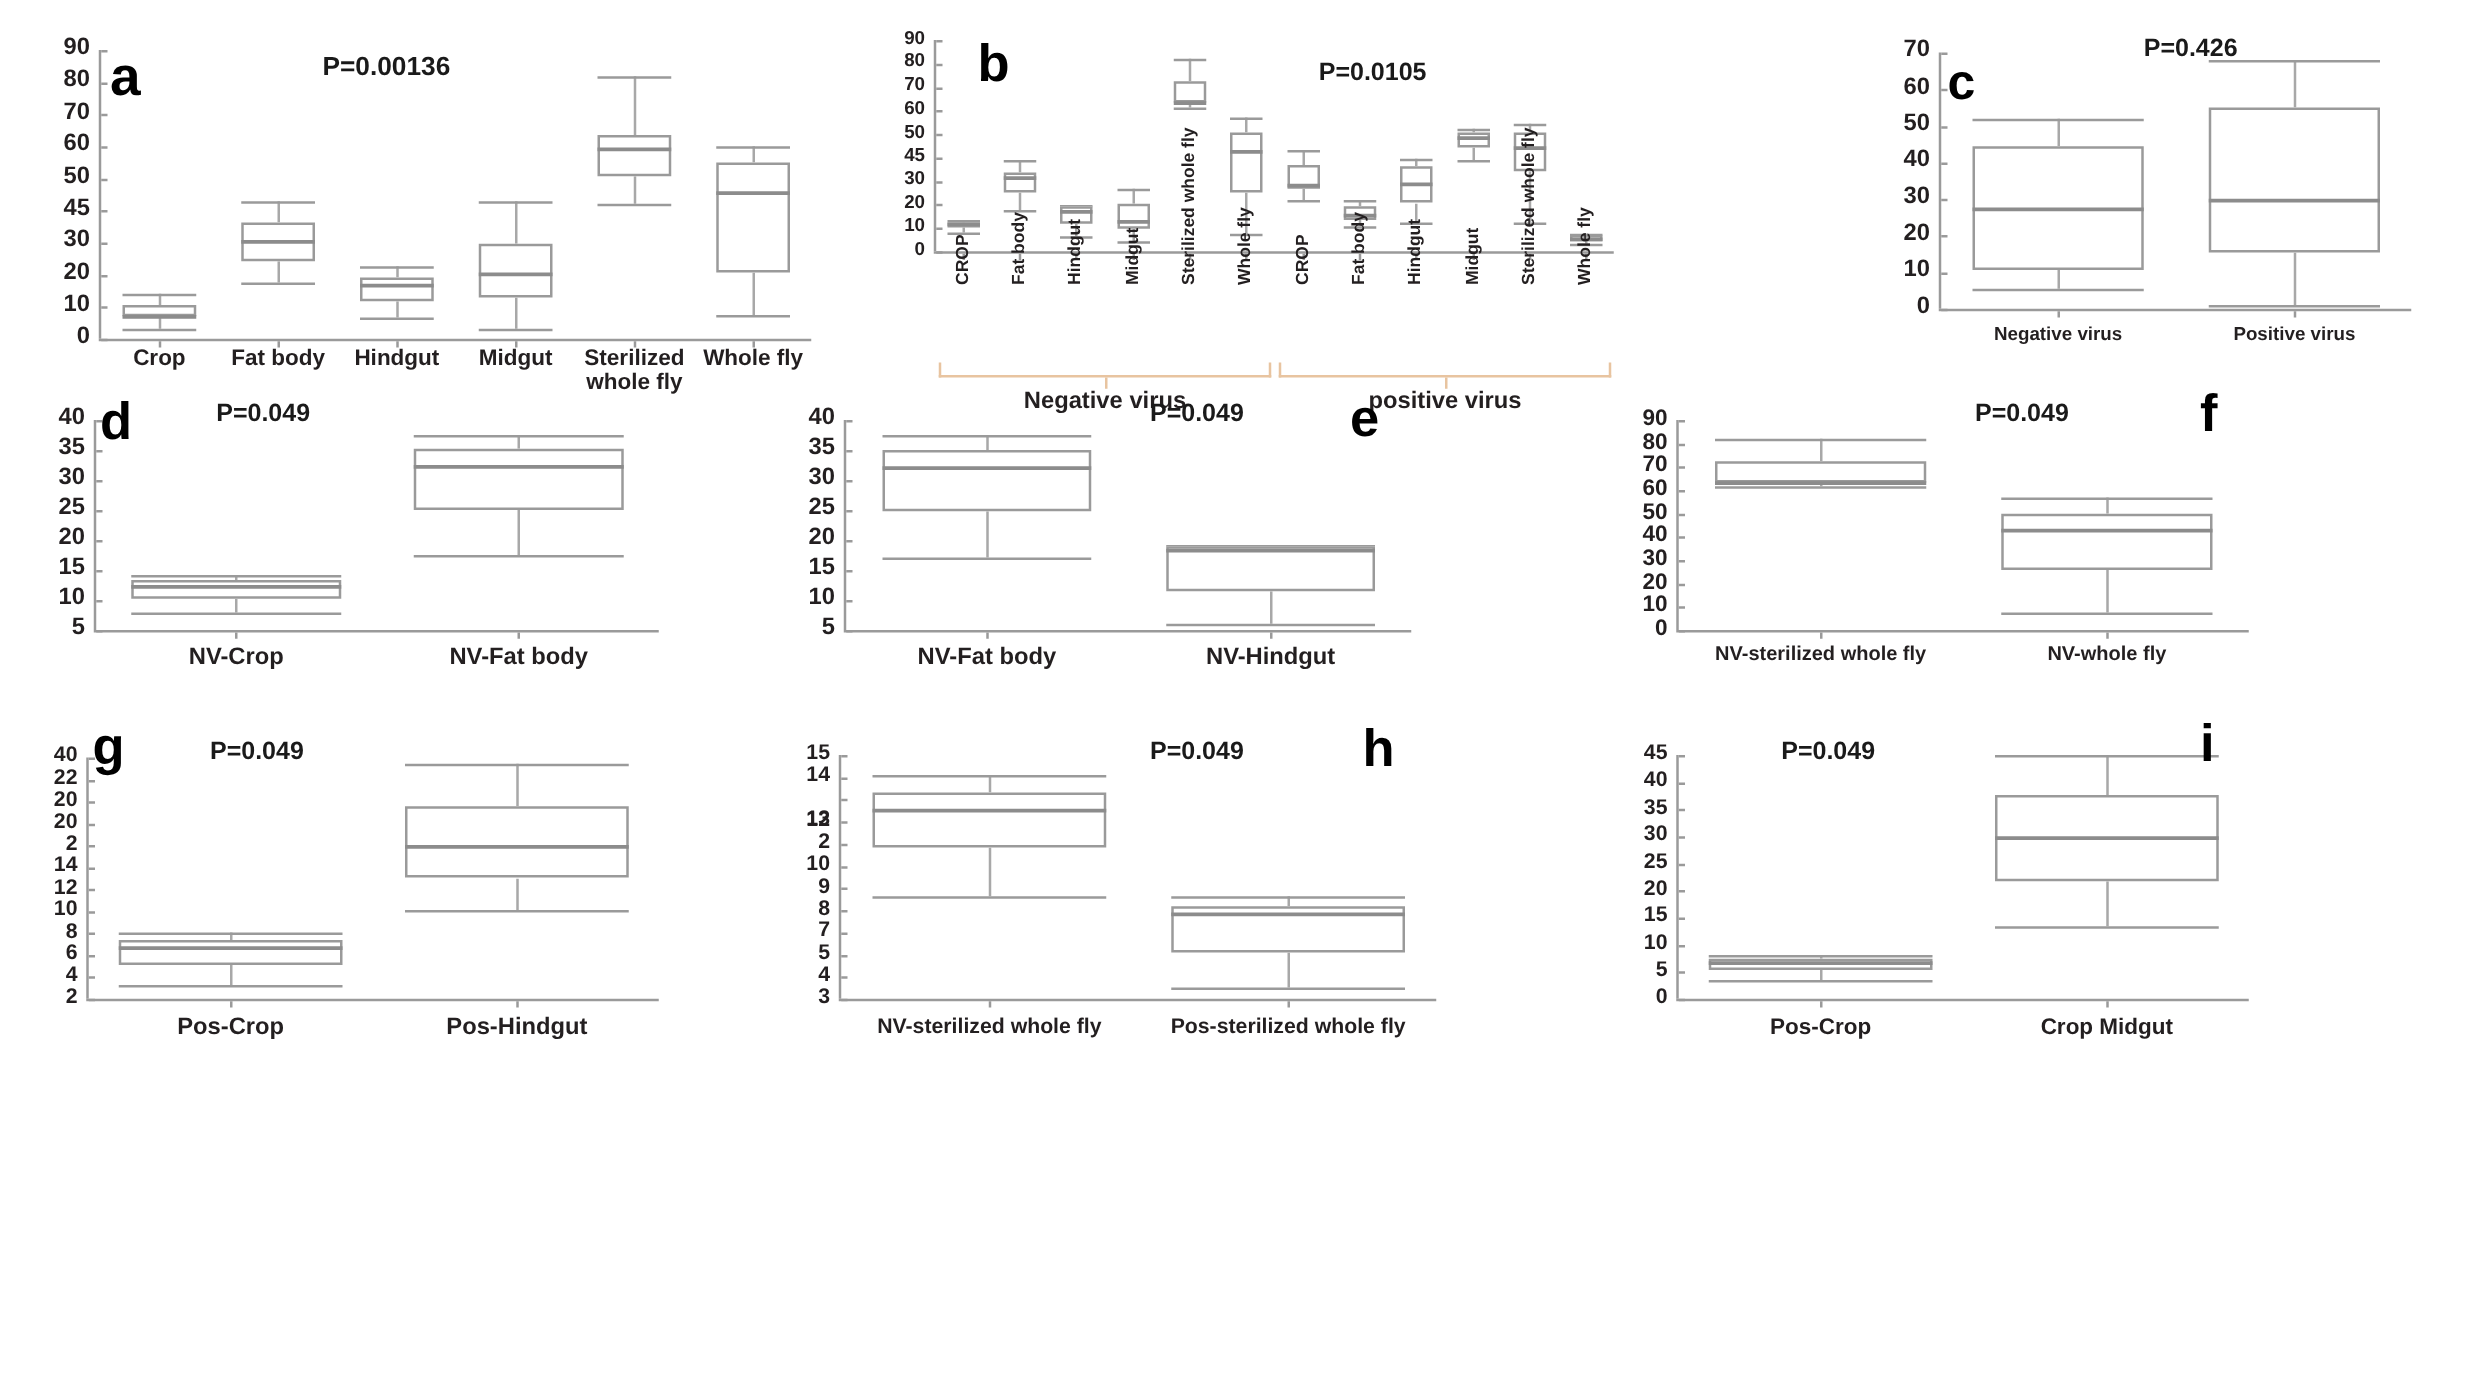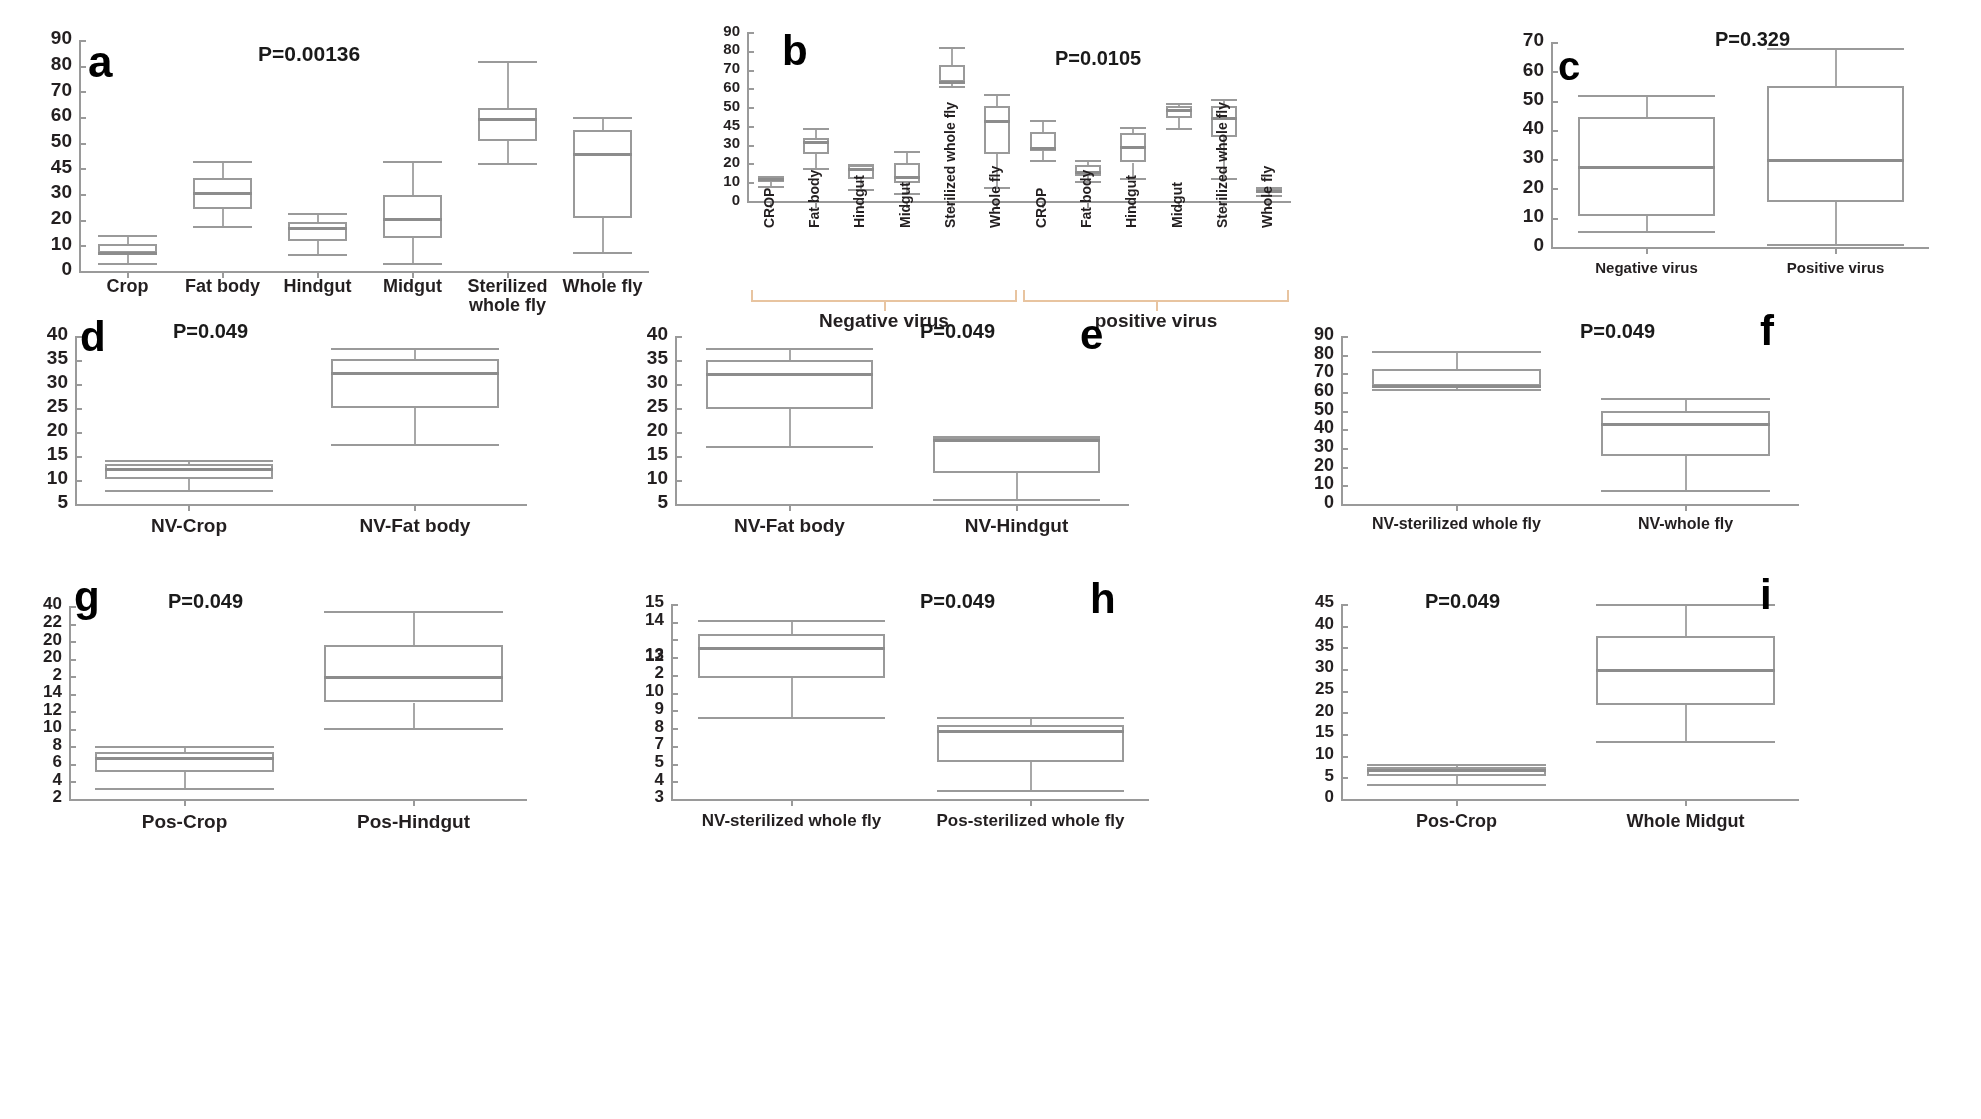--- a/index.html
+++ b/index.html
@@ -277,21 +277,21 @@
       <div class="plotarea"></div>
       <div class="whisk-v" style="left: 334.5px; top: 19.8571px; height: 38.0714px;"></div>
       <div class="whisk-cap" style="left: 267.46px; top: 19.8571px; width: 136.08px;"></div>
       <div class="whisk-v" style="left: 334.5px; top: 173.607px; height: 42.4643px;"></div>
       <div class="whisk-cap" style="left: 267.46px; top: 216.071px; width: 136.08px;"></div>
       <div class="box" style="left: 267.46px; top: 57.9286px; width: 136.08px; height: 115.679px;"></div>
       <div class="median" style="left: 267.46px; top: 131.143px; width: 136.08px;"></div>
       <div class="tick" style="left: 334.5px; top: 221px; width: 2px; height: 5px;"></div>
       <div class="cat-label wrap" style="font-size: 15px; left: 241px; width: 189px; top: 232px;">Positive virus</div>
       <div class="panel-letter" style="font-size: 40px; left: 58px; top: 18px;">c</div>
-      <div class="plabel" style="font-size: 20px; left: 215px; top: 0px;">P=0.329</div>
+      <div class="plabel" style="font-size: 20px; left: 215px; top: 0px;">P=0.426</div>
     </div>
     <div class="panel" style="left: 18px; top: 320px; width: 520px; height: 260px;">
       <div class="axis-line" style="left: 57px; top: 16px; width: 2px; height: 168px;"></div>
       <div class="axis-line" style="left: 57px; top: 184px; width: 452px; height: 2px;"></div>
       <div class="axis-label" style="font-size: 19px; right: 470px; top: 172.22px;">5</div>
       <div class="tick" style="left: 59px; top: 184px; width: 5px; height: 2px;"></div>
       <div class="axis-label" style="font-size: 19px; right: 470px; top: 148.22px;">10</div>
       <div class="tick" style="left: 59px; top: 160px; width: 5px; height: 2px;"></div>
       <div class="axis-label" style="font-size: 19px; right: 470px; top: 124.22px;">15</div>
       <div class="tick" style="left: 59px; top: 136px; width: 5px; height: 2px;"></div>
@@ -539,17 +539,17 @@
       <div class="tick" style="left: 165.5px; top: 211px; width: 2px; height: 5px;"></div>
       <div class="cat-label wrap" style="font-size: 18px; left: 52px; width: 229px; top: 222px;">Pos-Crop</div>
       <div class="plotarea"></div>
       <div class="whisk-v" style="left: 394.5px; top: 14px; height: 32.0667px;"></div>
       <div class="whisk-cap" style="left: 306.19px; top: 14px; width: 178.62px;"></div>
       <div class="whisk-v" style="left: 394.5px; top: 115.4px; height: 35.5333px;"></div>
       <div class="whisk-cap" style="left: 306.19px; top: 150.933px; width: 178.62px;"></div>
       <div class="box" style="left: 306.19px; top: 46.0667px; width: 178.62px; height: 69.3333px;"></div>
       <div class="median" style="left: 306.19px; top: 79.4333px; width: 178.62px;"></div>
       <div class="tick" style="left: 394.5px; top: 211px; width: 2px; height: 5px;"></div>
-      <div class="cat-label wrap" style="font-size: 18px; left: 281px; width: 229px; top: 222px;">Whole Midgut</div>
+      <div class="cat-label wrap" style="font-size: 18px; left: 281px; width: 229px; top: 222px;">Crop Midgut</div>
       <div class="panel-letter" style="font-size: 42px; left: 470px; top: -16px;">i</div>
       <div class="plabel" style="font-size: 20px; left: 135px; top: 0px;">P=0.049</div>
     </div>
   </div>
 
 </body></html>

